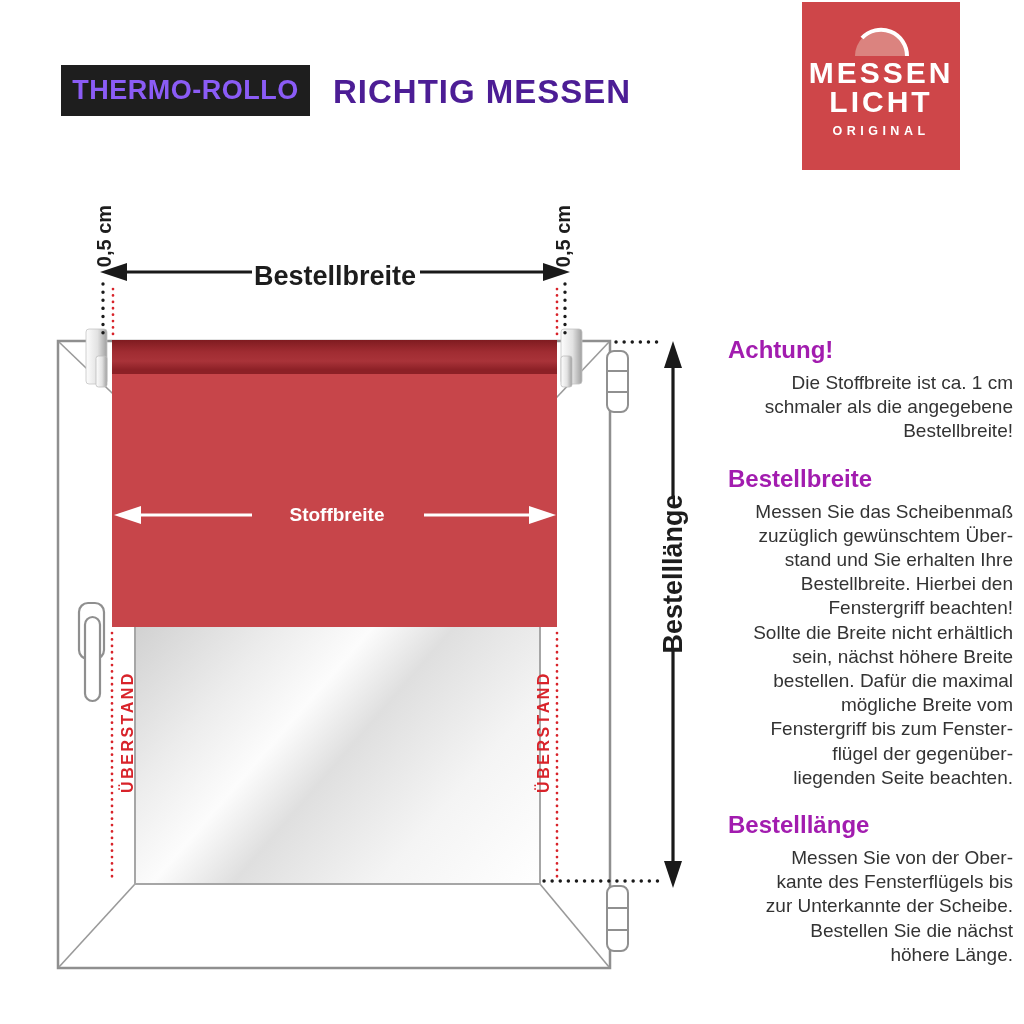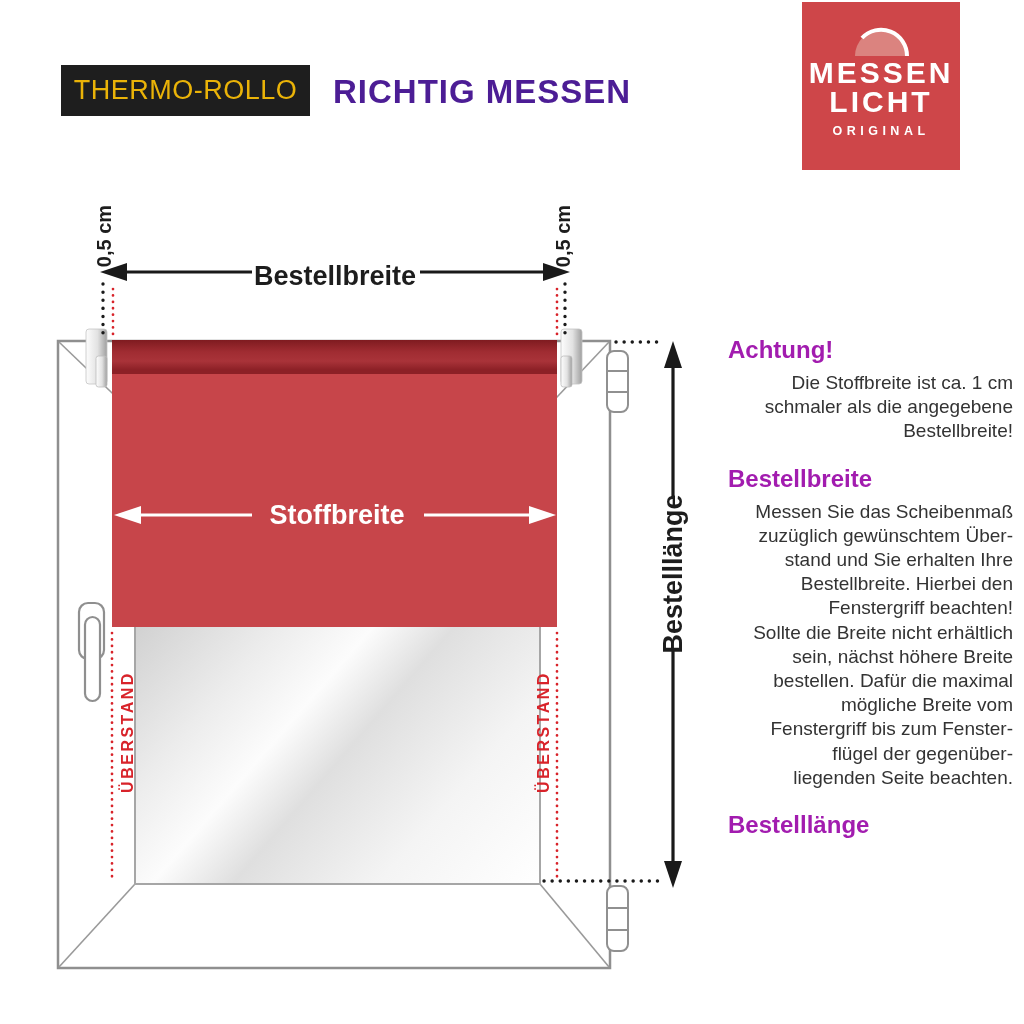--- a/index.html
+++ b/index.html
@@ -1,39 +1,39 @@
 <!DOCTYPE html>
 <html><head>
 <meta charset="utf-8">
 <style>
   html,body{margin:0;padding:0;background:#ffffff;}
   .page{position:relative;width:1024px;height:1024px;background:#fff;overflow:hidden;
         font-family:"Liberation Sans",sans-serif;color:#1d1d1d;}
   .abs{position:absolute;}
 
   
-  .badge{left:61px;top:65px;width:249px;height:51px;background:#1e1e1e;color:#eab308;
+  .badge{left:61px;top:65px;width:249px;height:51px;background:#1e1e1e;color:#8b5cf6;
          display:flex;align-items:center;justify-content:center;
-         font-size:27px;font-weight:normal;letter-spacing:.5px;}
+         font-size:27px;font-weight:bold;letter-spacing:.5px;}
   .main-title{left:333px;top:73px;font-size:33px;font-weight:bold;color:#4c1d95;letter-spacing:1px;}
   .subtitle{left:333px;top:115px;font-size:22px;line-height:31px;color:#3a3a3a;white-space:pre;}
 
   
   .logo{left:802px;top:2px;width:158px;height:168px;background:#ce4649;
         display:flex;flex-direction:column;align-items:center;}
   .logo-arch{margin-top:24px;height:32px;}
   .logo-word{color:#fff;font-size:30px;font-weight:bold;letter-spacing:3px;line-height:29px;text-align:center;}
   .logo-tag{color:#fff;font-size:12.5px;letter-spacing:4.5px;margin-top:8px;font-weight:bold;}
 
   
   .rot{transform:translate(-50%,-50%) rotate(-90deg);transform-origin:center;white-space:nowrap;}
   .ctr{transform:translate(-50%,-50%);white-space:nowrap;}
   .lbl-offset{font-size:20px;font-weight:bold;color:#1d1d1d;}
   .lbl-bestellbreite{left:335px;top:276px;font-size:27px;font-weight:bold;color:#1d1d1d;}
-  .lbl-stoffbreite{left:337px;top:515px;font-size:27px;font-weight:bold;color:#ffffff;}
+  .lbl-stoffbreite{left:337px;top:515px;font-size:19px;font-weight:bold;color:#ffffff;}
   .lbl-bestelllaenge{left:673px;top:574px;font-size:27px;font-weight:bold;color:#1d1d1d;}
   .lbl-ueberstand{font-size:16px;font-weight:bold;letter-spacing:2.5px;color:#d8232a;}
 
   
   .info{left:728px;top:336px;width:285px;}
   .info h2{margin:0 0 7px 0;font-size:24px;font-weight:bold;color:#a21caf;}
   .info p{margin:0 0 21px 0;font-size:19px;line-height:24.2px;color:#333;white-space:pre;text-align:right;}
   .scene{left:0;top:0;pointer-events:none;}
 </style>
 </head>
@@ -182,16 +182,21 @@
 Sollte die Breite nicht erhältlich
 sein, nächst höhere Breite
 bestellen. Dafür die maximal
 mögliche Breite vom
 Fenstergriff bis zum Fenster-
 flügel der gegenüber-
 liegenden Seite beachten.</p>
     </section>
     <section>
       <h2>Bestelllänge</h2>
+      <p>Messen Sie von der Ober-
+kante des Fensterflügels bis
+zur Unterkannte der Scheibe.
+Bestellen Sie die nächst
+höhere Länge.</p>
     </section>
   </div>
 
 </div>
 
 </body></html>

